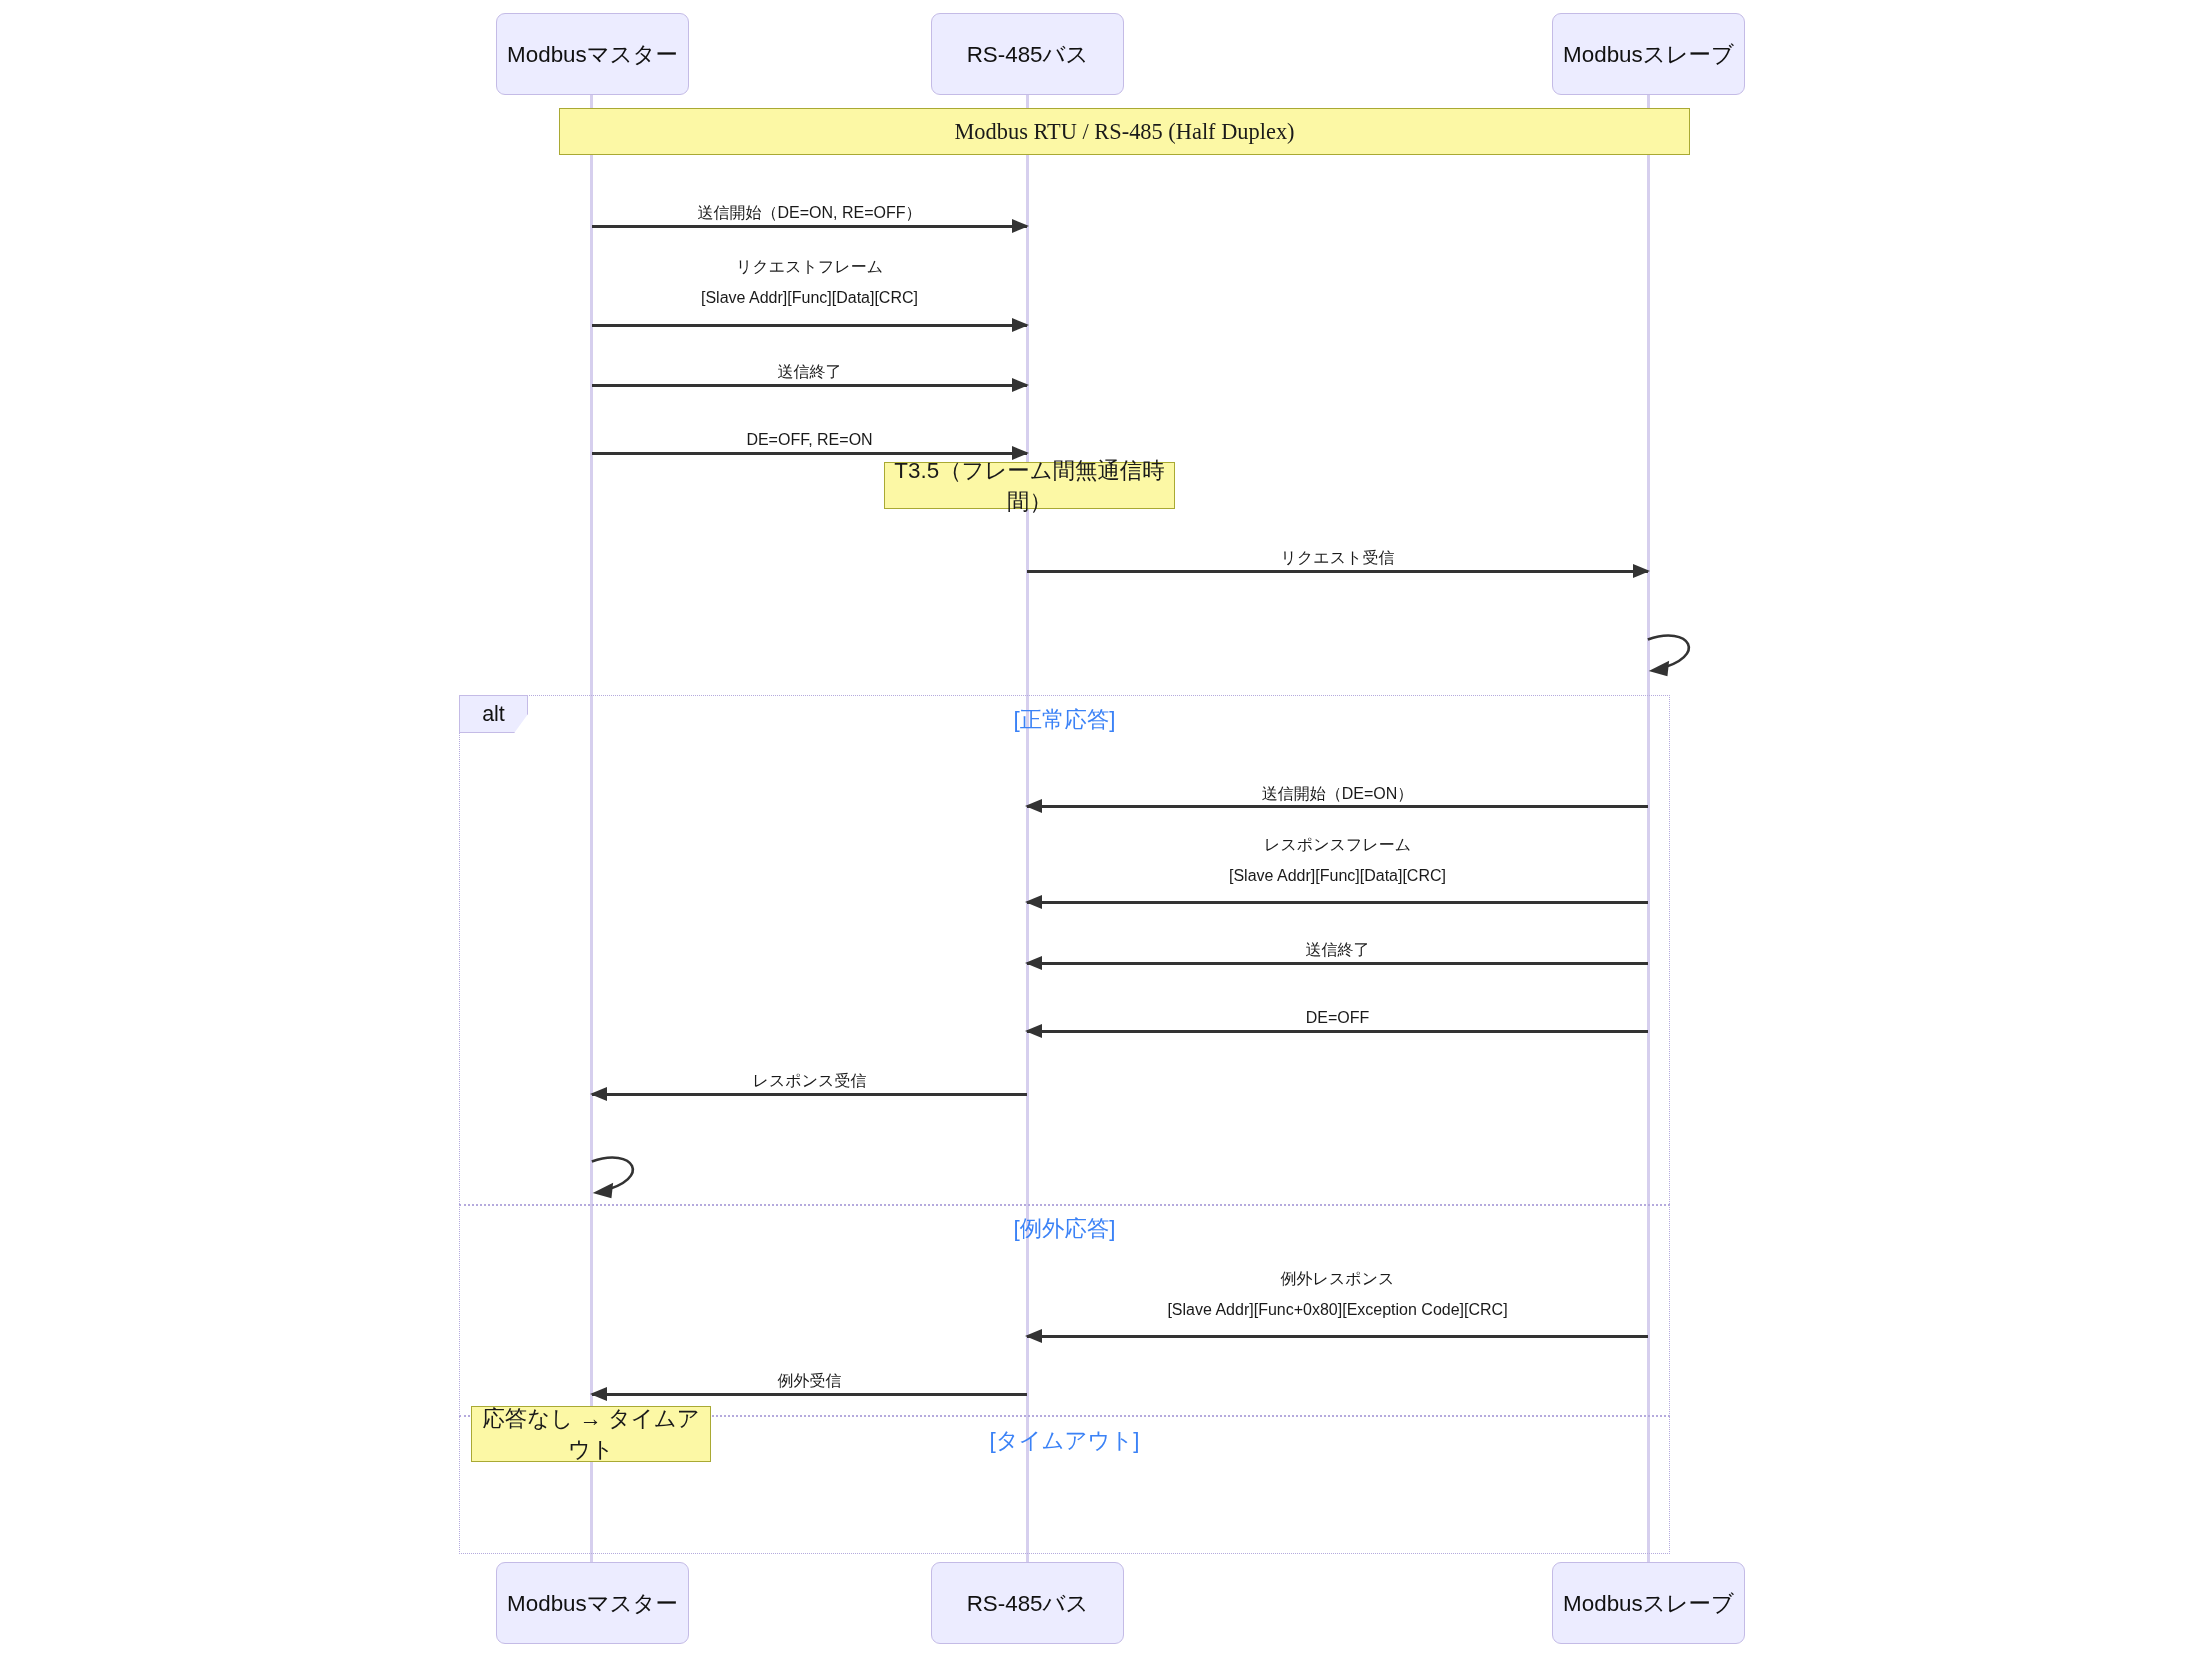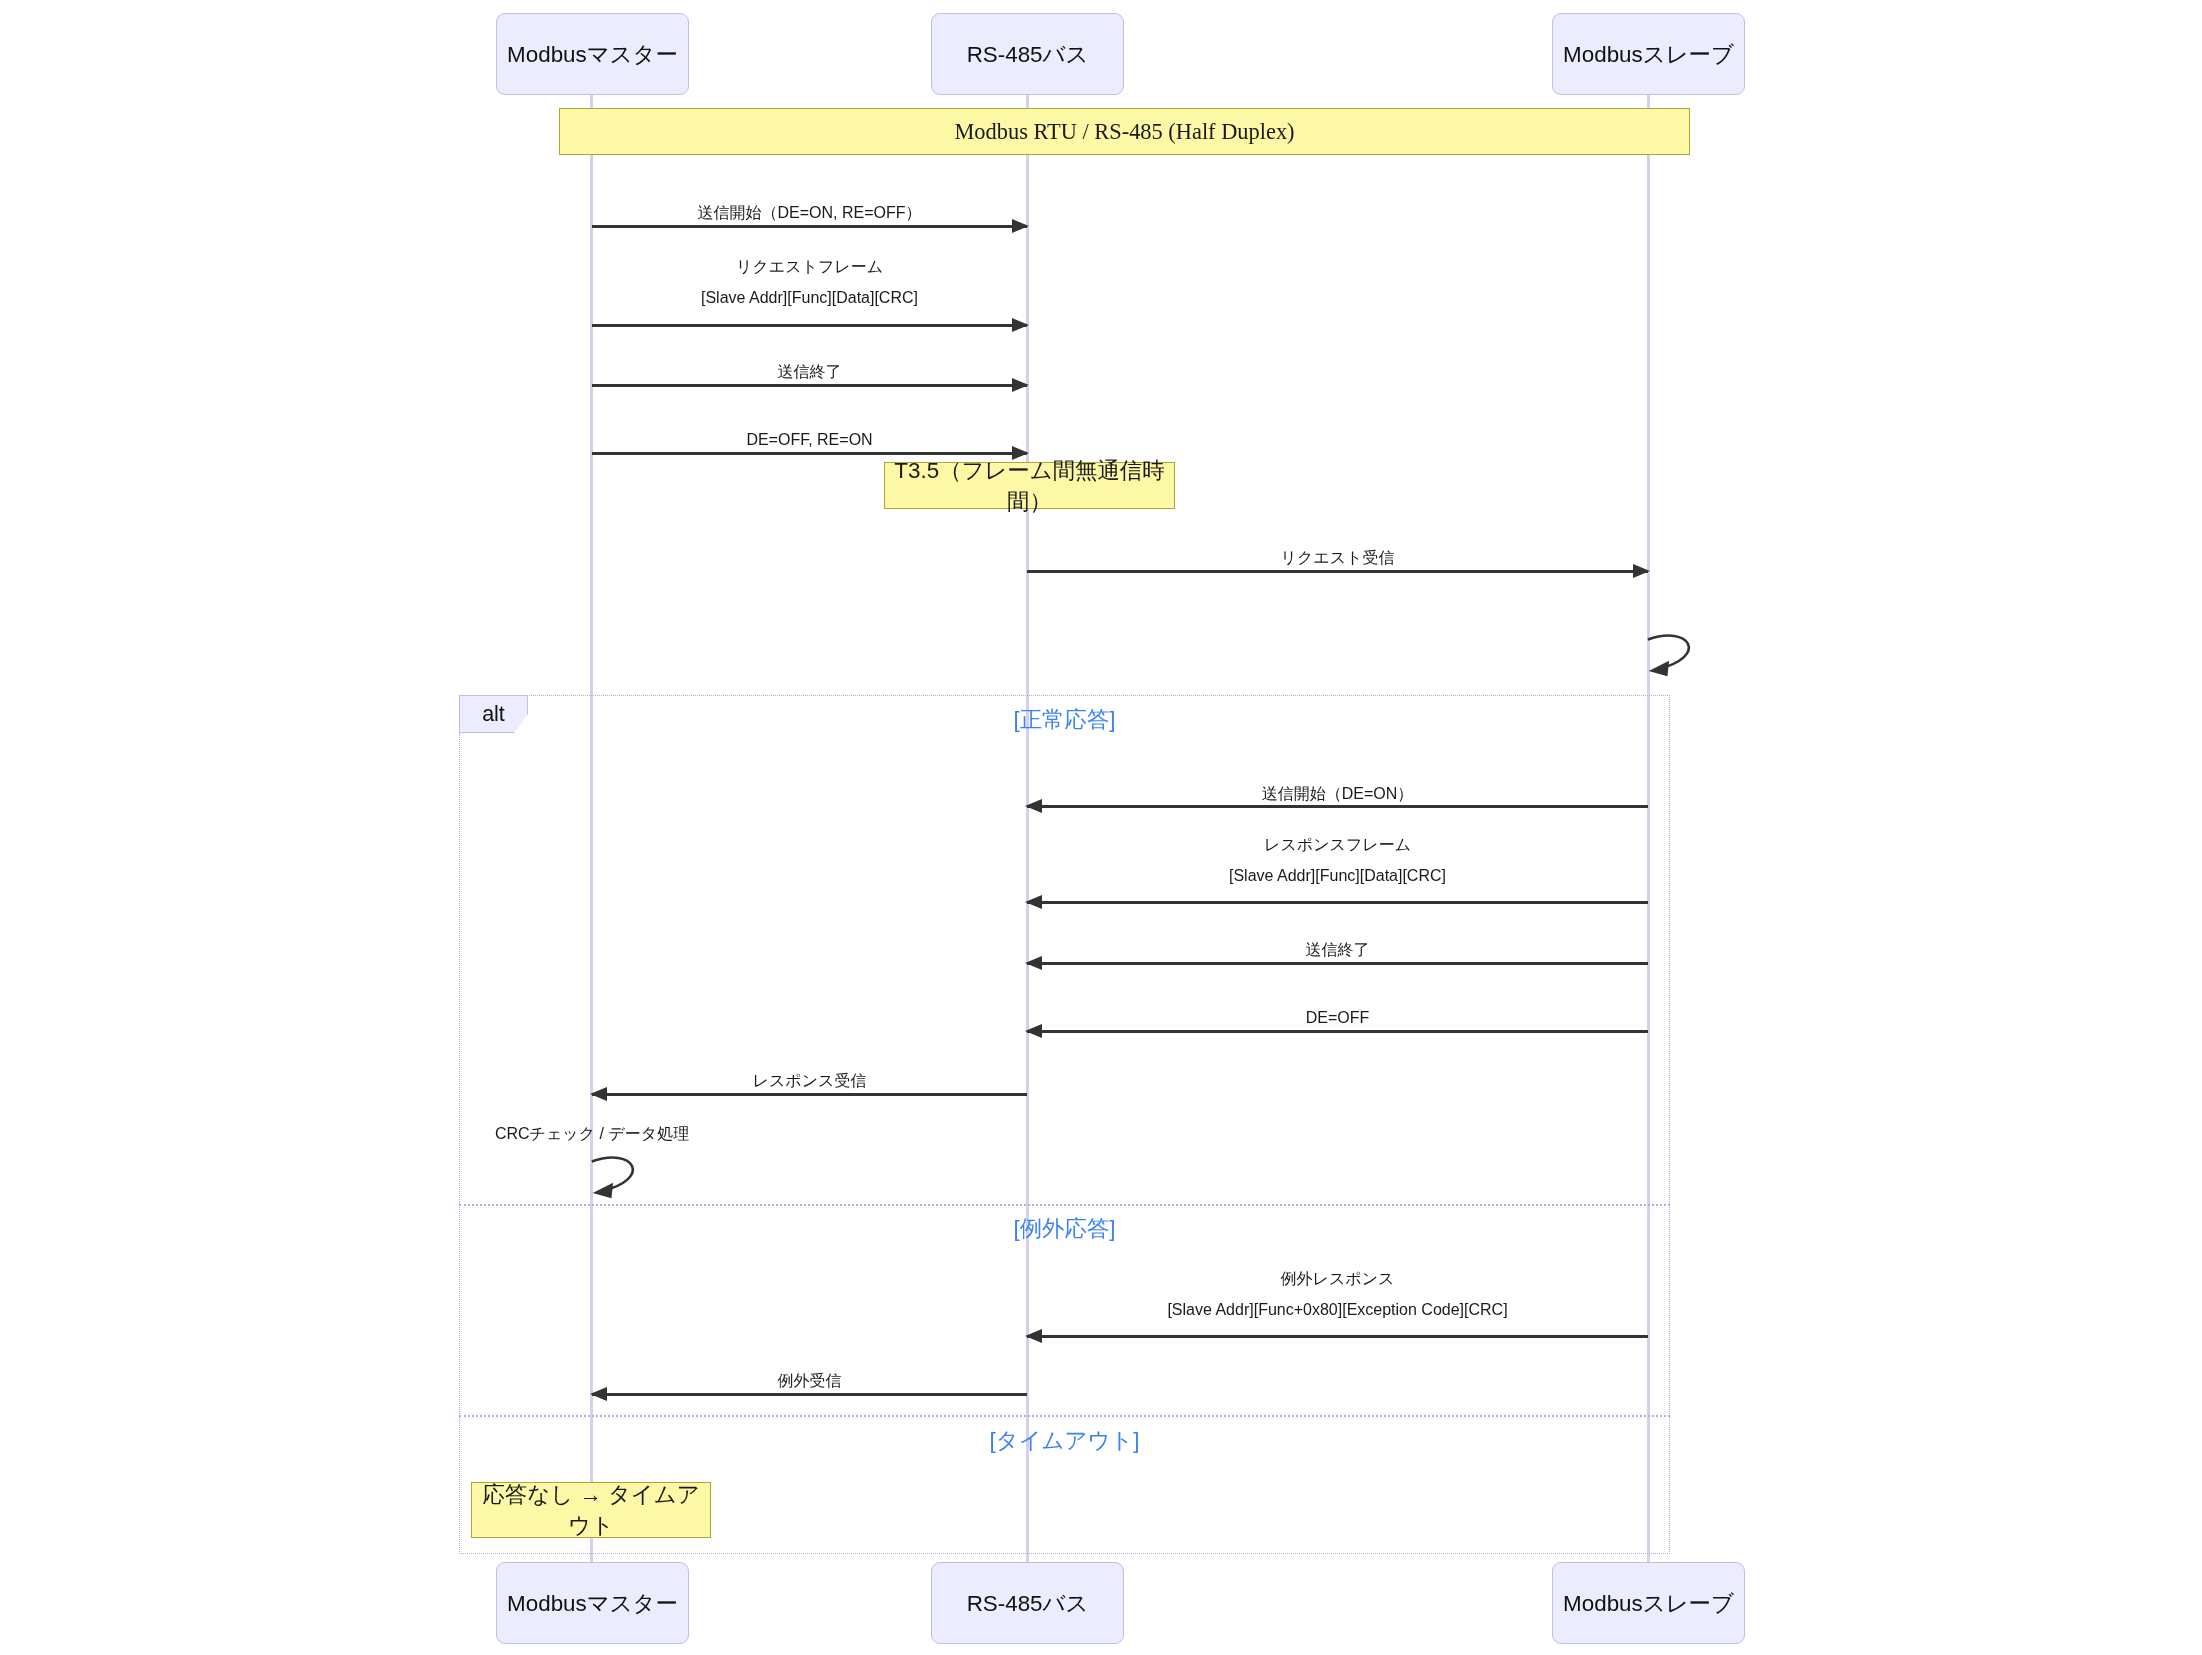--- a/index.html
+++ b/index.html
@@ -126,39 +126,36 @@
   <div class="msg-label" style="left:1027px;top:1002px;width:621px;">
     <span>DE=OFF</span>
   </div>
   <div class="arrow to-left" style="left:1027px;top:1030px;width:621px;"></div>
 
   <div class="msg-label" style="left:592px;top:1065px;width:435px;">
     <span>レスポンス受信</span>
   </div>
   <div class="arrow to-left" style="left:592px;top:1093px;width:435px;"></div>
 
-  <div class="msg-label" style="left:334px;top:1118px;width:516px;">
-    <span>CRCチェック / データ処理</span>
-  </div>
   <svg class="selfloop" style="left:589px;top:1153px;" width="67" height="46" viewBox="0 0 78 54">
     <path d="M 3 10 C 52 -8 76 30 14 45" stroke="#333" stroke-width="3" fill="none"></path>
     <polygon points="4,47 28,35 26,53" fill="#333"></polygon>
   </svg>
 
   <div class="msg-label" style="left:1027px;top:1263px;width:621px;">
     <span>例外レスポンス</span>
     <span>[Slave Addr][Func+0x80][Exception Code][CRC]</span>
   </div>
   <div class="arrow to-left" style="left:1027px;top:1335px;width:621px;"></div>
 
   <div class="msg-label" style="left:592px;top:1365px;width:435px;">
     <span>例外受信</span>
   </div>
   <div class="arrow to-left" style="left:592px;top:1393px;width:435px;"></div>
 
-  <div class="note" style="left:471px;top:1482px;width:240px;height:56px;">応答なし → タイムアウト</div>
+  <div class="note" style="left:471px;top:1406px;width:240px;height:56px;">応答なし → タイムアウト</div>
 
   <div class="actor" style="left:496px;top:1562px;">Modbusマスター</div>
   <div class="actor" style="left:931px;top:1562px;">RS-485バス</div>
   <div class="actor" style="left:1552px;top:1562px;">Modbusスレーブ</div>
 
 </div>
 
 
 </body></html>

